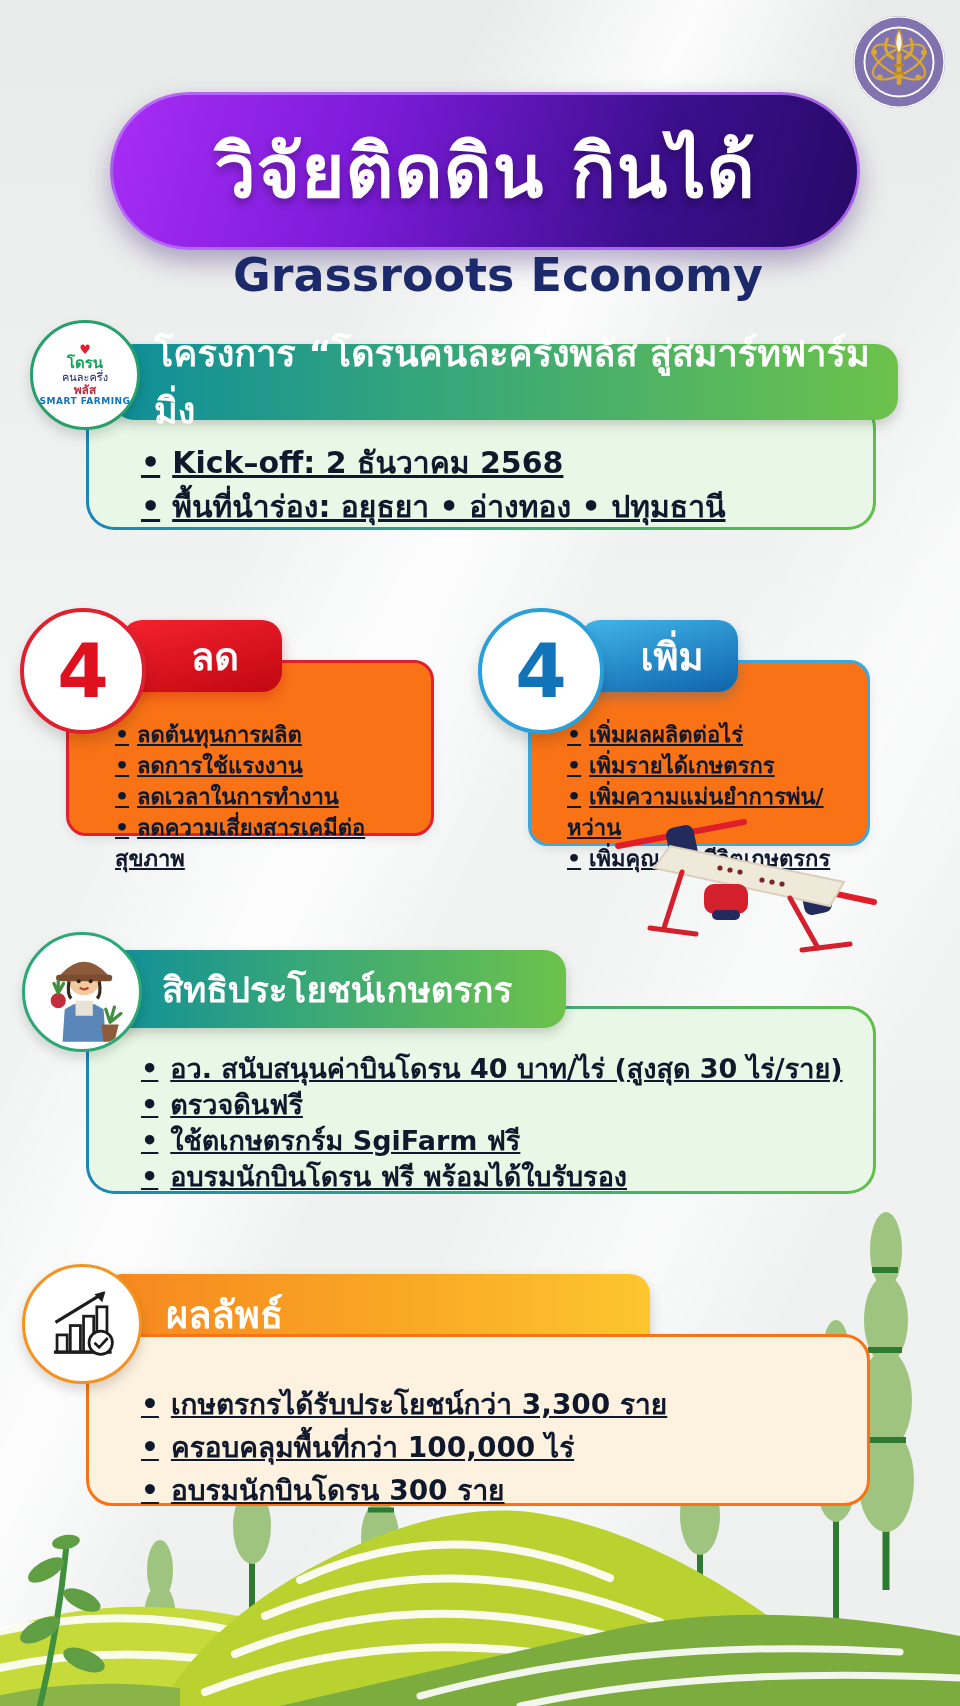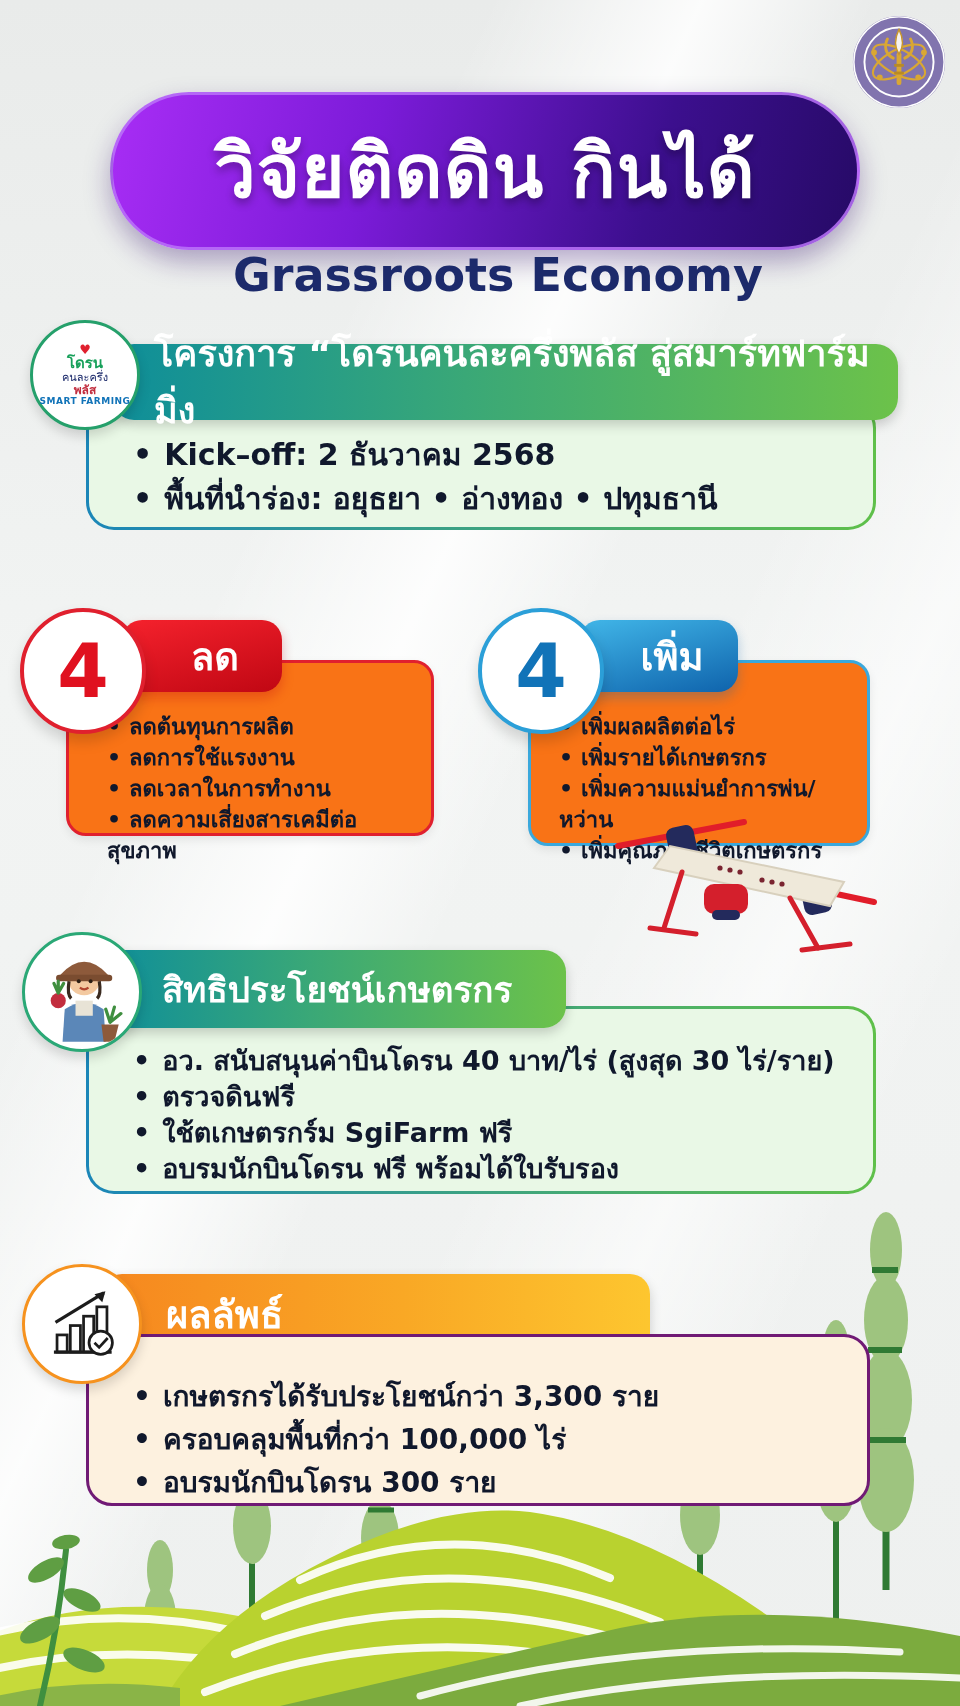--- a/index.html
+++ b/index.html
@@ -7,21 +7,21 @@
     position:relative;width:960px;height:1706px;margin:0 auto;
     background:#eef0ef;overflow:hidden;
     font-family:"DejaVu Sans","Liberation Sans",sans-serif;color:#10182c;
   }
   .streaks{position:absolute;inset:0;z-index:0;
     background:
       linear-gradient(115deg, rgba(255,255,255,0) 28%, rgba(255,255,255,.85) 40%, rgba(255,255,255,0) 50%),
       linear-gradient(115deg, rgba(255,255,255,0) 58%, rgba(255,255,255,.6) 70%, rgba(255,255,255,0) 80%),
       linear-gradient(180deg, #e9ebea 0%, #f2f4f3 40%, #eef0ef 100%);
   }
-  ul{list-style:none;margin:0;padding:0;}
+  ul{list-style:none;margin:8px;padding:0;text-decoration:underline;}
   li{position:relative;}
   li::before{content:"•";margin-right:12px;}
 
   
   .title-pill{
     position:absolute;left:110px;top:92px;width:744px;height:152px;z-index:2;
     border-radius:80px;
     background:linear-gradient(105deg,#a82df5 0%,#7b1bd8 35%,#3c0f8e 72%,#260a66 100%);
     border:3px solid rgba(186,115,248,.85);
     box-shadow:0 12px 26px rgba(52,16,110,.35);
@@ -89,21 +89,21 @@
   .sec3-hdr{left:102px;top:950px;width:404px;height:78px;font-size:35px;padding-left:60px;}
   .sec3-card{left:86px;top:1006px;width:784px;height:182px;}
   .sec3-card .gcard-inner{padding:34px 0 0 44px;}
   .sec3-card li{font-size:27px;font-weight:800;line-height:36px;}
 
   
   .sec4-badge{left:22px;top:1264px;width:114px;height:114px;border:3px solid #f6921e;}
   .sec4-hdr{left:102px;top:1274px;width:484px;height:80px;font-size:38px;padding-left:64px;
     border-radius:20px;}
   .sec4-card{position:absolute;left:86px;top:1334px;width:784px;height:172px;z-index:2;
-    background:#fdf1df;border:3px solid #701a75;border-radius:26px;box-sizing:border-box;
+    background:#fdf1df;border:3px solid #f97316;border-radius:26px;box-sizing:border-box;
     padding:38px 0 8px 44px;}
   .sec4-card li{font-size:28px;font-weight:800;line-height:43px;}
 
   
   .landscape{position:absolute;left:0;top:1150px;width:960px;height:556px;z-index:0;}
 </style>
 </head>
 <body>
 
 <div class="canvas">

